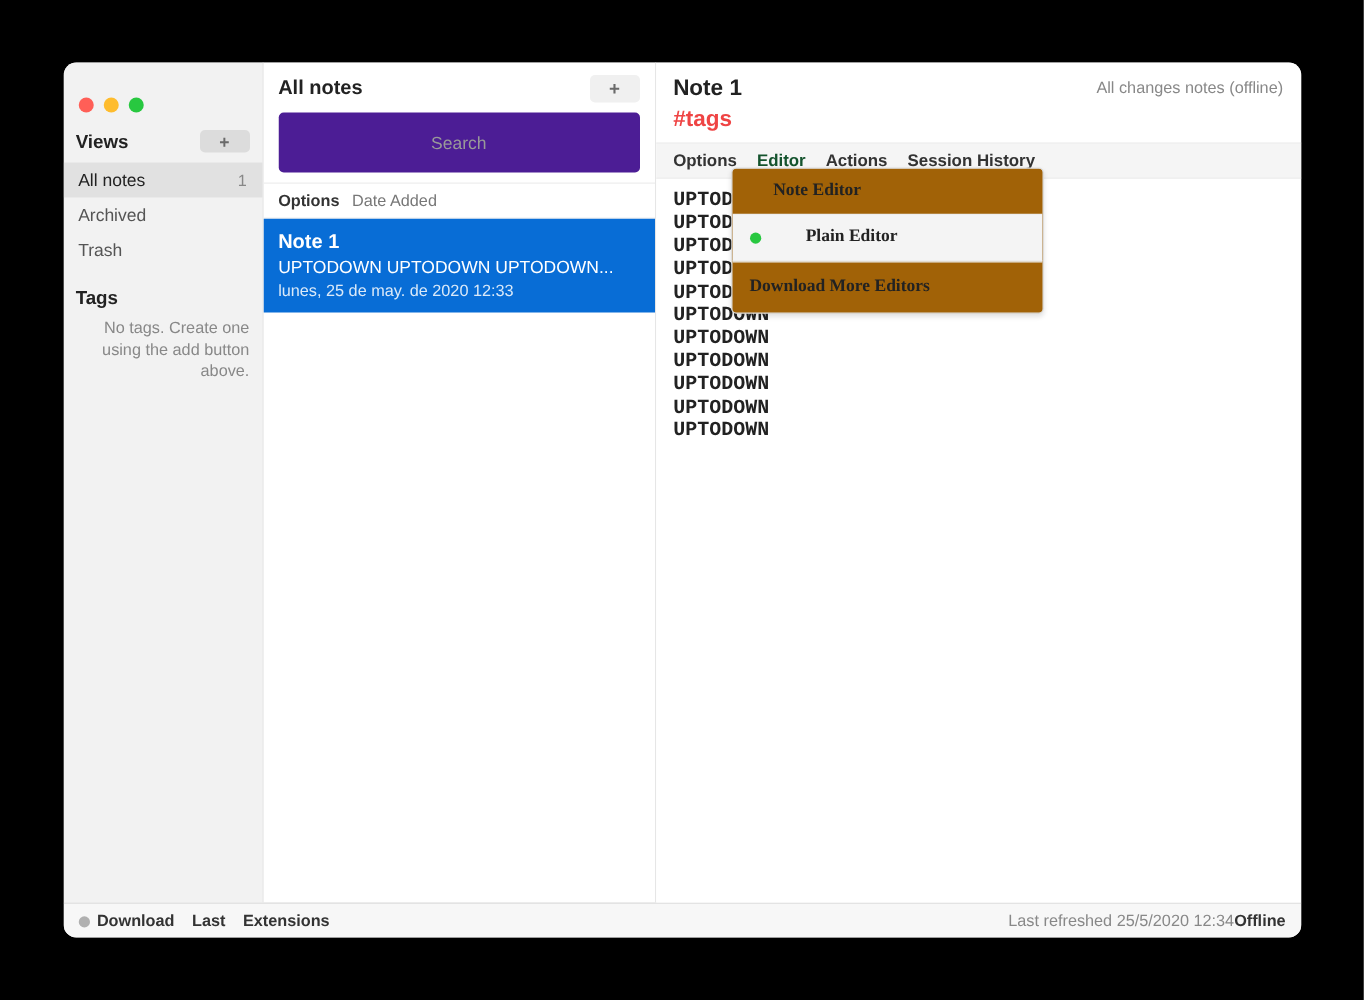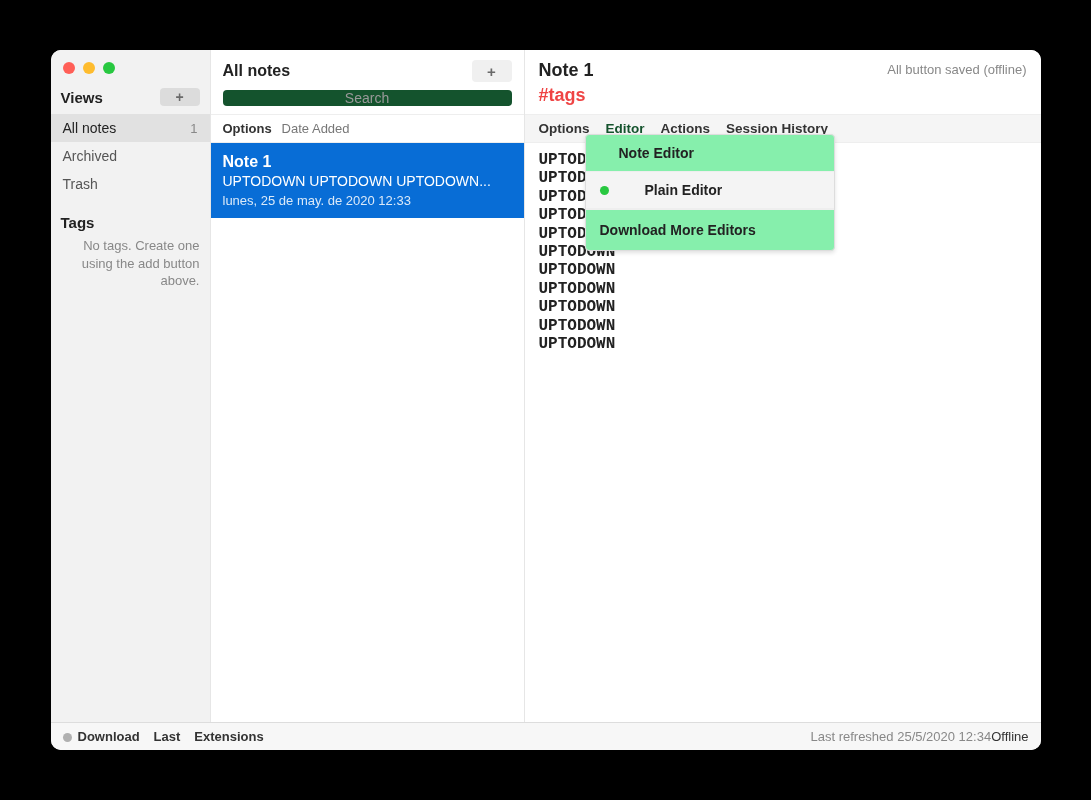--- a/index.html
+++ b/index.html
@@ -29,21 +29,21 @@
       display: flex;
       min-height: 0;
     }
     
     .sidebar {
       width: 160px;
       background: #f2f2f2;
       border-right: 1px solid #e6e6e6;
       display: flex;
       flex-direction: column;
-      padding-top: 8px;
+      padding-top: 24px;
     }
     .traffic-lights {
       display: flex;
       gap: 8px;
       padding: 4px 12px 10px 12px;
     }
     .traffic-light {
       width: 12px;
       height: 12px;
       border-radius: 50%;
@@ -135,22 +135,22 @@
       display: flex;
       align-items: center;
       justify-content: center;
       font-size: 15px;
       color: #6a6a6a;
       cursor: pointer;
       font-weight: 600;
     }
     .search-box {
       margin: 0 12px 8px 12px;
-      height: 16px;
-      background: #14532d;
+      height: 48px;
+      background: #4c1d95;
       border-radius: 4px;
       display: flex;
       align-items: center;
       justify-content: center;
       color: #999;
       font-size: 14px;
       border: 0;
       width: calc(100% - 24px);
       text-align: center;
     }
@@ -243,26 +243,27 @@
       white-space: pre-line;
       line-height: 1.15;
     }
 
     
     .dropdown {
       position: absolute;
       top: 84px;
       left: 60px;
       width: 250px;
-      background: #86efac;
+      background: #a16207;
       border: 1px solid #ddd;
       border-radius: 4px;
       box-shadow: 0 2px 4px rgba(0,0,0,0.12);
       overflow: hidden;
       z-index: 10;
+      font-family: Liberation Serif, serif;
     }
     .dropdown-item {
       padding: 10px 14px;
       font-size: 14px;
       font-weight: 600;
       color: #222;
       display: flex;
       align-items: center;
       gap: 10px;
       cursor: pointer;
@@ -307,21 +308,21 @@
       display: inline-block;
       margin-right: 6px;
       vertical-align: middle;
     }
     .footer-right {
       margin-left: auto;
       display: flex;
       align-items: center;
     }
     .footer-right .refreshed { color: #888; }
-    .footer-right .offline { font-weight: 400; cursor: pointer; text-align: right; }
+    .footer-right .offline { font-weight: 700; cursor: pointer; text-align: right; }
   </style>
 </head>
 <body>
 
 <div class="window">
   <div class="main-area">
 
     <div class="sidebar">
       <div class="traffic-lights">
         <div class="traffic-light tl-red"></div>
@@ -366,21 +367,21 @@
       <div class="note-item selected">
         <div class="note-item-title">Note 1</div>
         <div class="note-item-preview">UPTODOWN UPTODOWN UPTODOWN...</div>
         <div class="note-item-date">lunes, 25 de may. de 2020 12:33</div>
       </div>
     </div>
 
     <div class="editor">
       <div class="editor-header">
         <span class="editor-title">Note 1</span>
-        <span class="save-status">All button saved (offline)</span>
+        <span class="save-status">All changes notes (offline)</span>
       </div>
       <div class="editor-tags">#tags</div>
       <div class="editor-tabs">
         <span class="tab">Options</span>
         <span class="tab active">Editor</span>
         <span class="tab">Actions</span>
         <span class="tab">Session History</span>
       </div>
       <div class="editor-body" id="editor-body">UPTODOWN
 UPTODOWN

